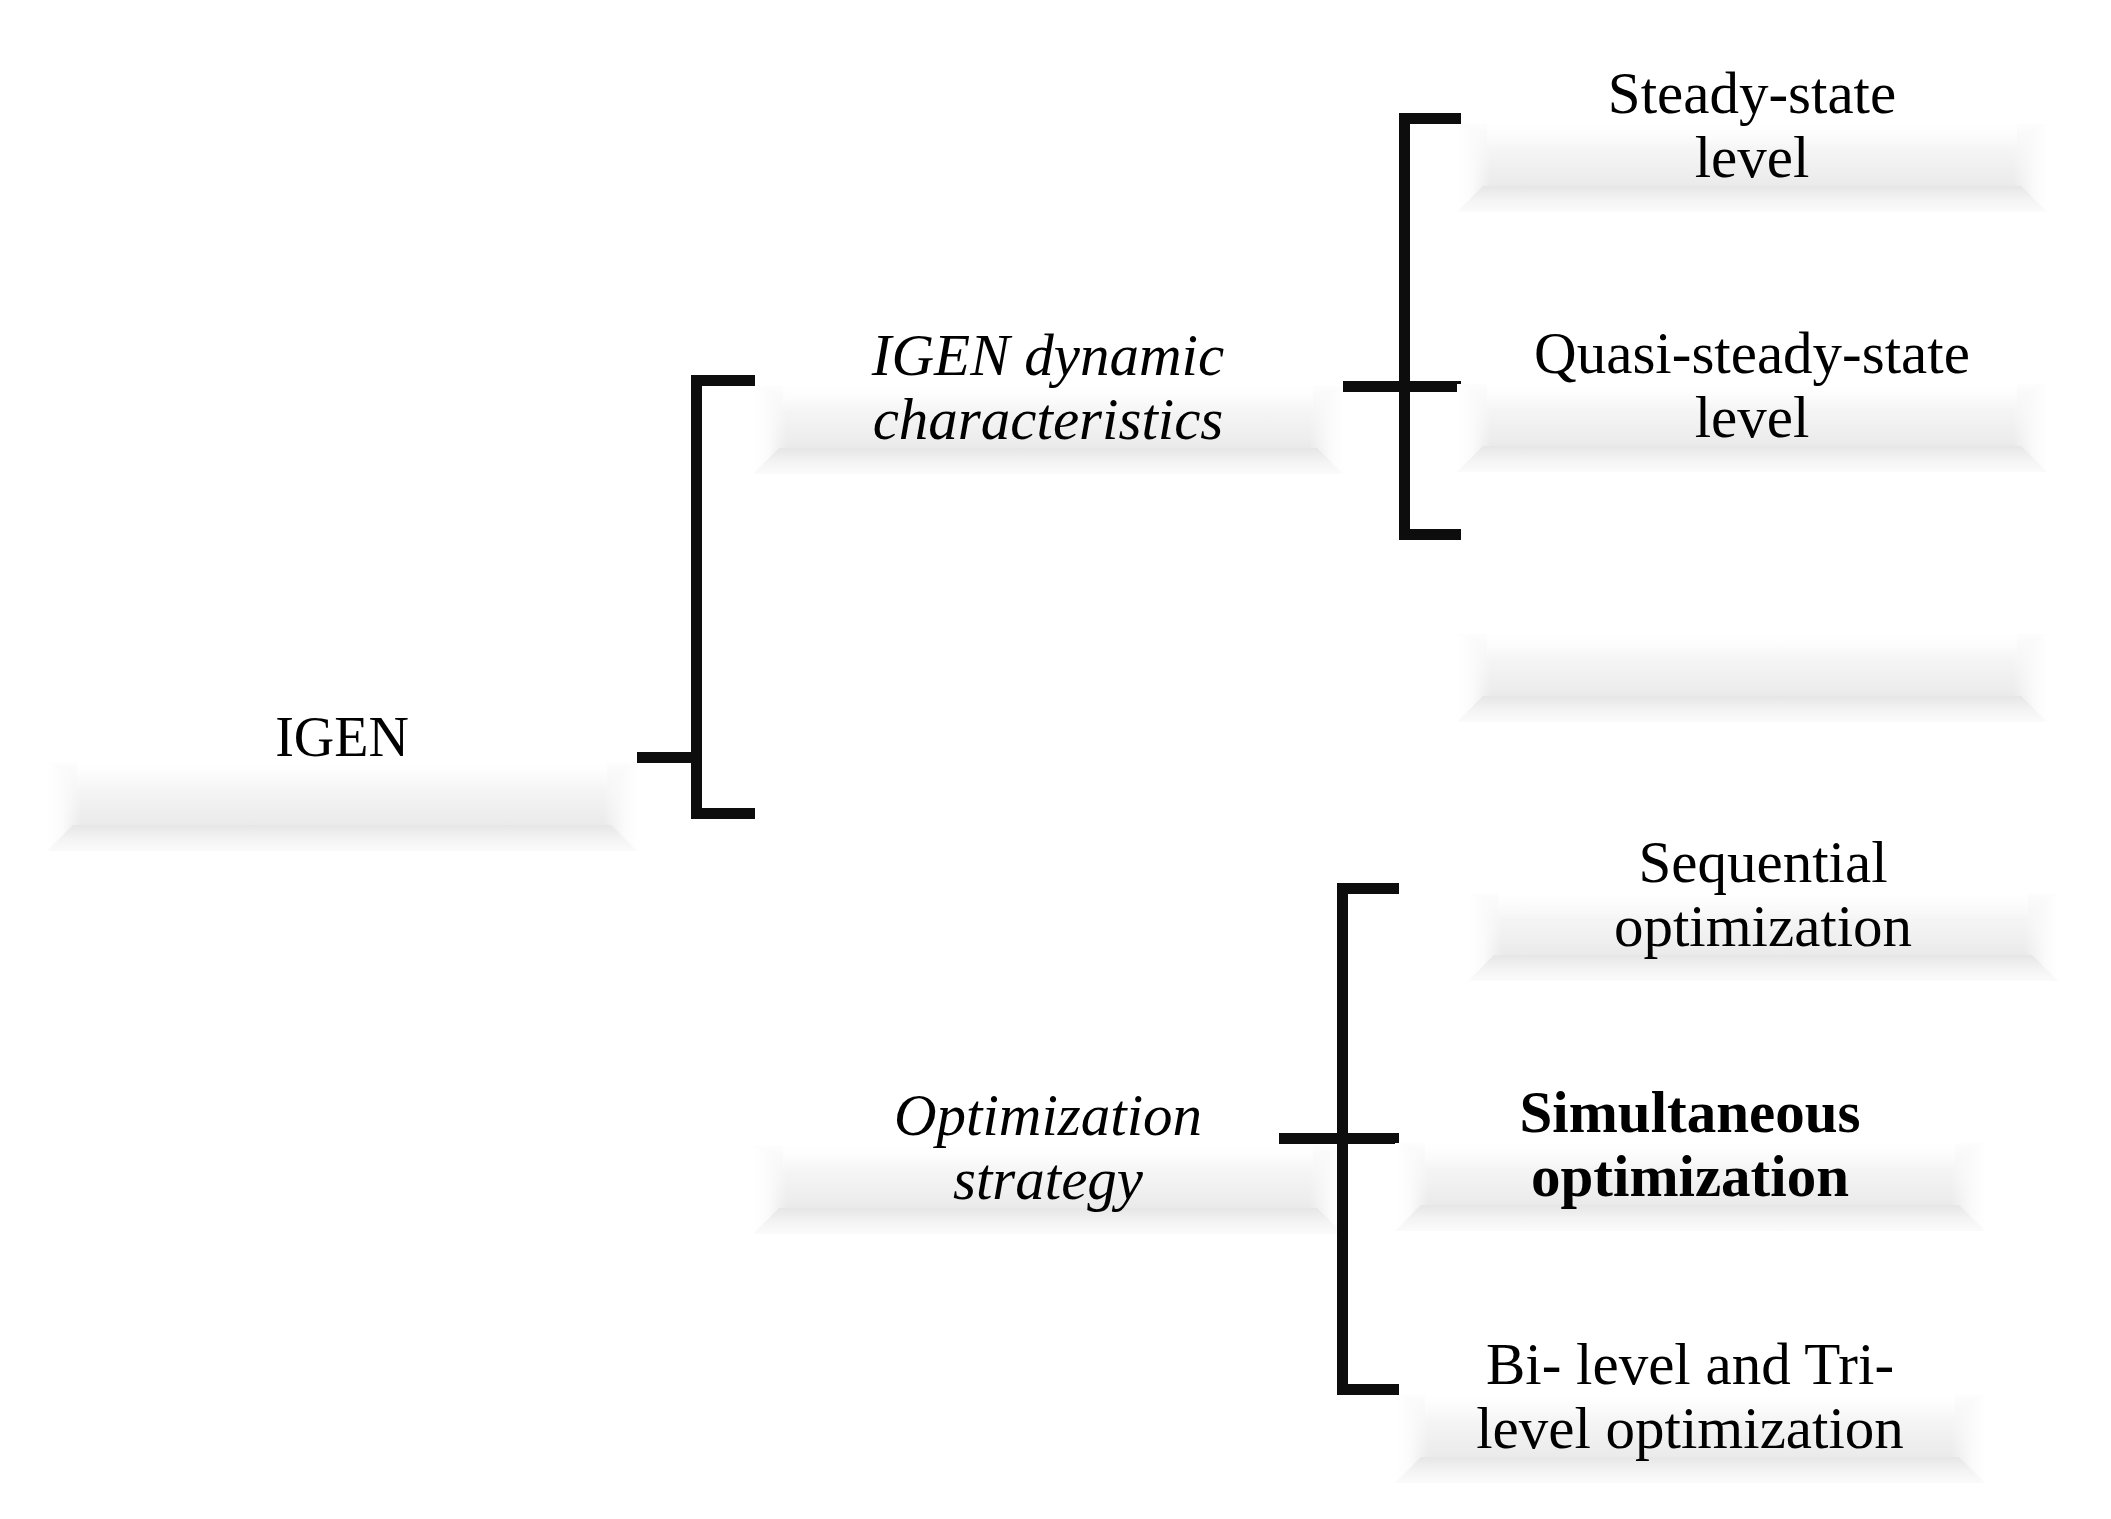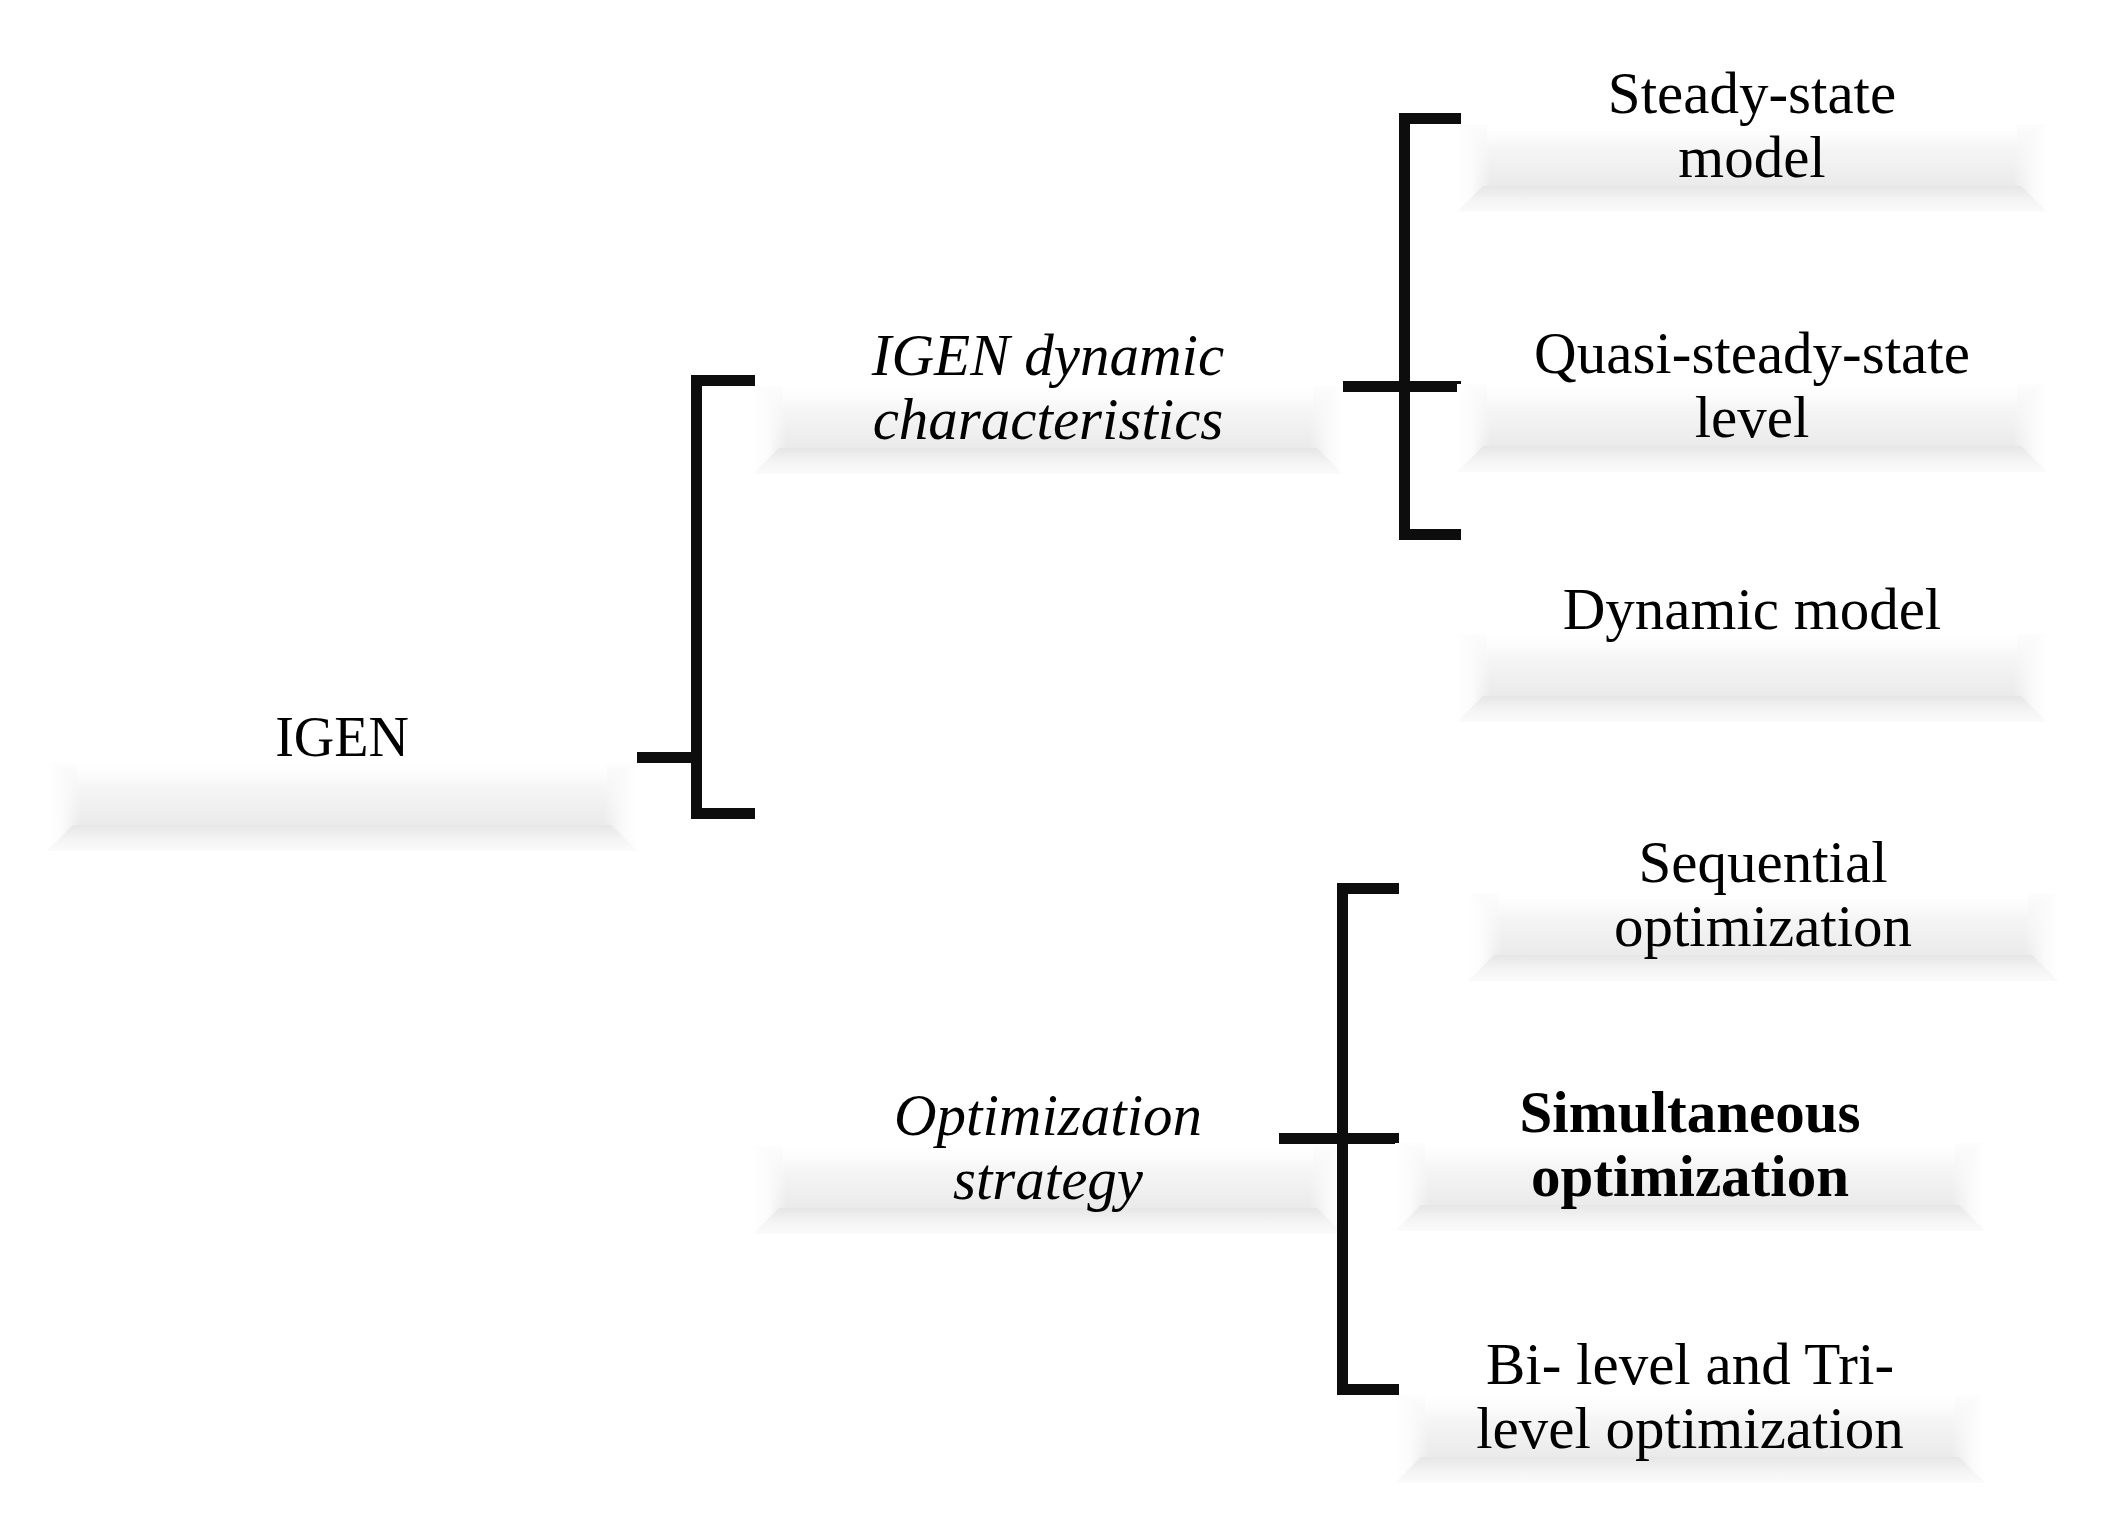--- a/index.html
+++ b/index.html
@@ -153,36 +153,35 @@
   <div class="line v" style="left:1337px; top:883px; height:512px;"></div>
   <div class="line h" style="left:1337px; top:883px; width:62px;"></div>
   <div class="line h" style="left:1337px; top:1133px; width:62px;"></div>
   <div class="line h" style="left:1337px; top:1384px; width:62px;"></div>
 
   <div class="node two-line" style="left:1457px; top:124px; width:590px; height:88px;">
     <div class="plate"></div>
     <div class="sheen"></div>
     <div class="bevel"></div>
     <div class="label fs-leaf">Steady-state
-model</div>
+level</div>
   </div>
 
   <div class="node two-line" style="left:1457px; top:384px; width:590px; height:88px;">
     <div class="plate"></div>
     <div class="sheen"></div>
     <div class="bevel"></div>
     <div class="label fs-leaf">Quasi-steady-state
 level</div>
   </div>
 
   <div class="node one-line" style="left:1457px; top:634px; width:590px; height:88px;">
     <div class="plate"></div>
     <div class="sheen"></div>
     <div class="bevel"></div>
-    <div class="label fs-leaf">Dynamic model</div>
   </div>
 
   <div class="node two-line" style="left:1468px; top:893px; width:590px; height:88px;">
     <div class="plate"></div>
     <div class="sheen"></div>
     <div class="bevel"></div>
     <div class="label fs-leaf">Sequential
 optimization</div>
   </div>
 

